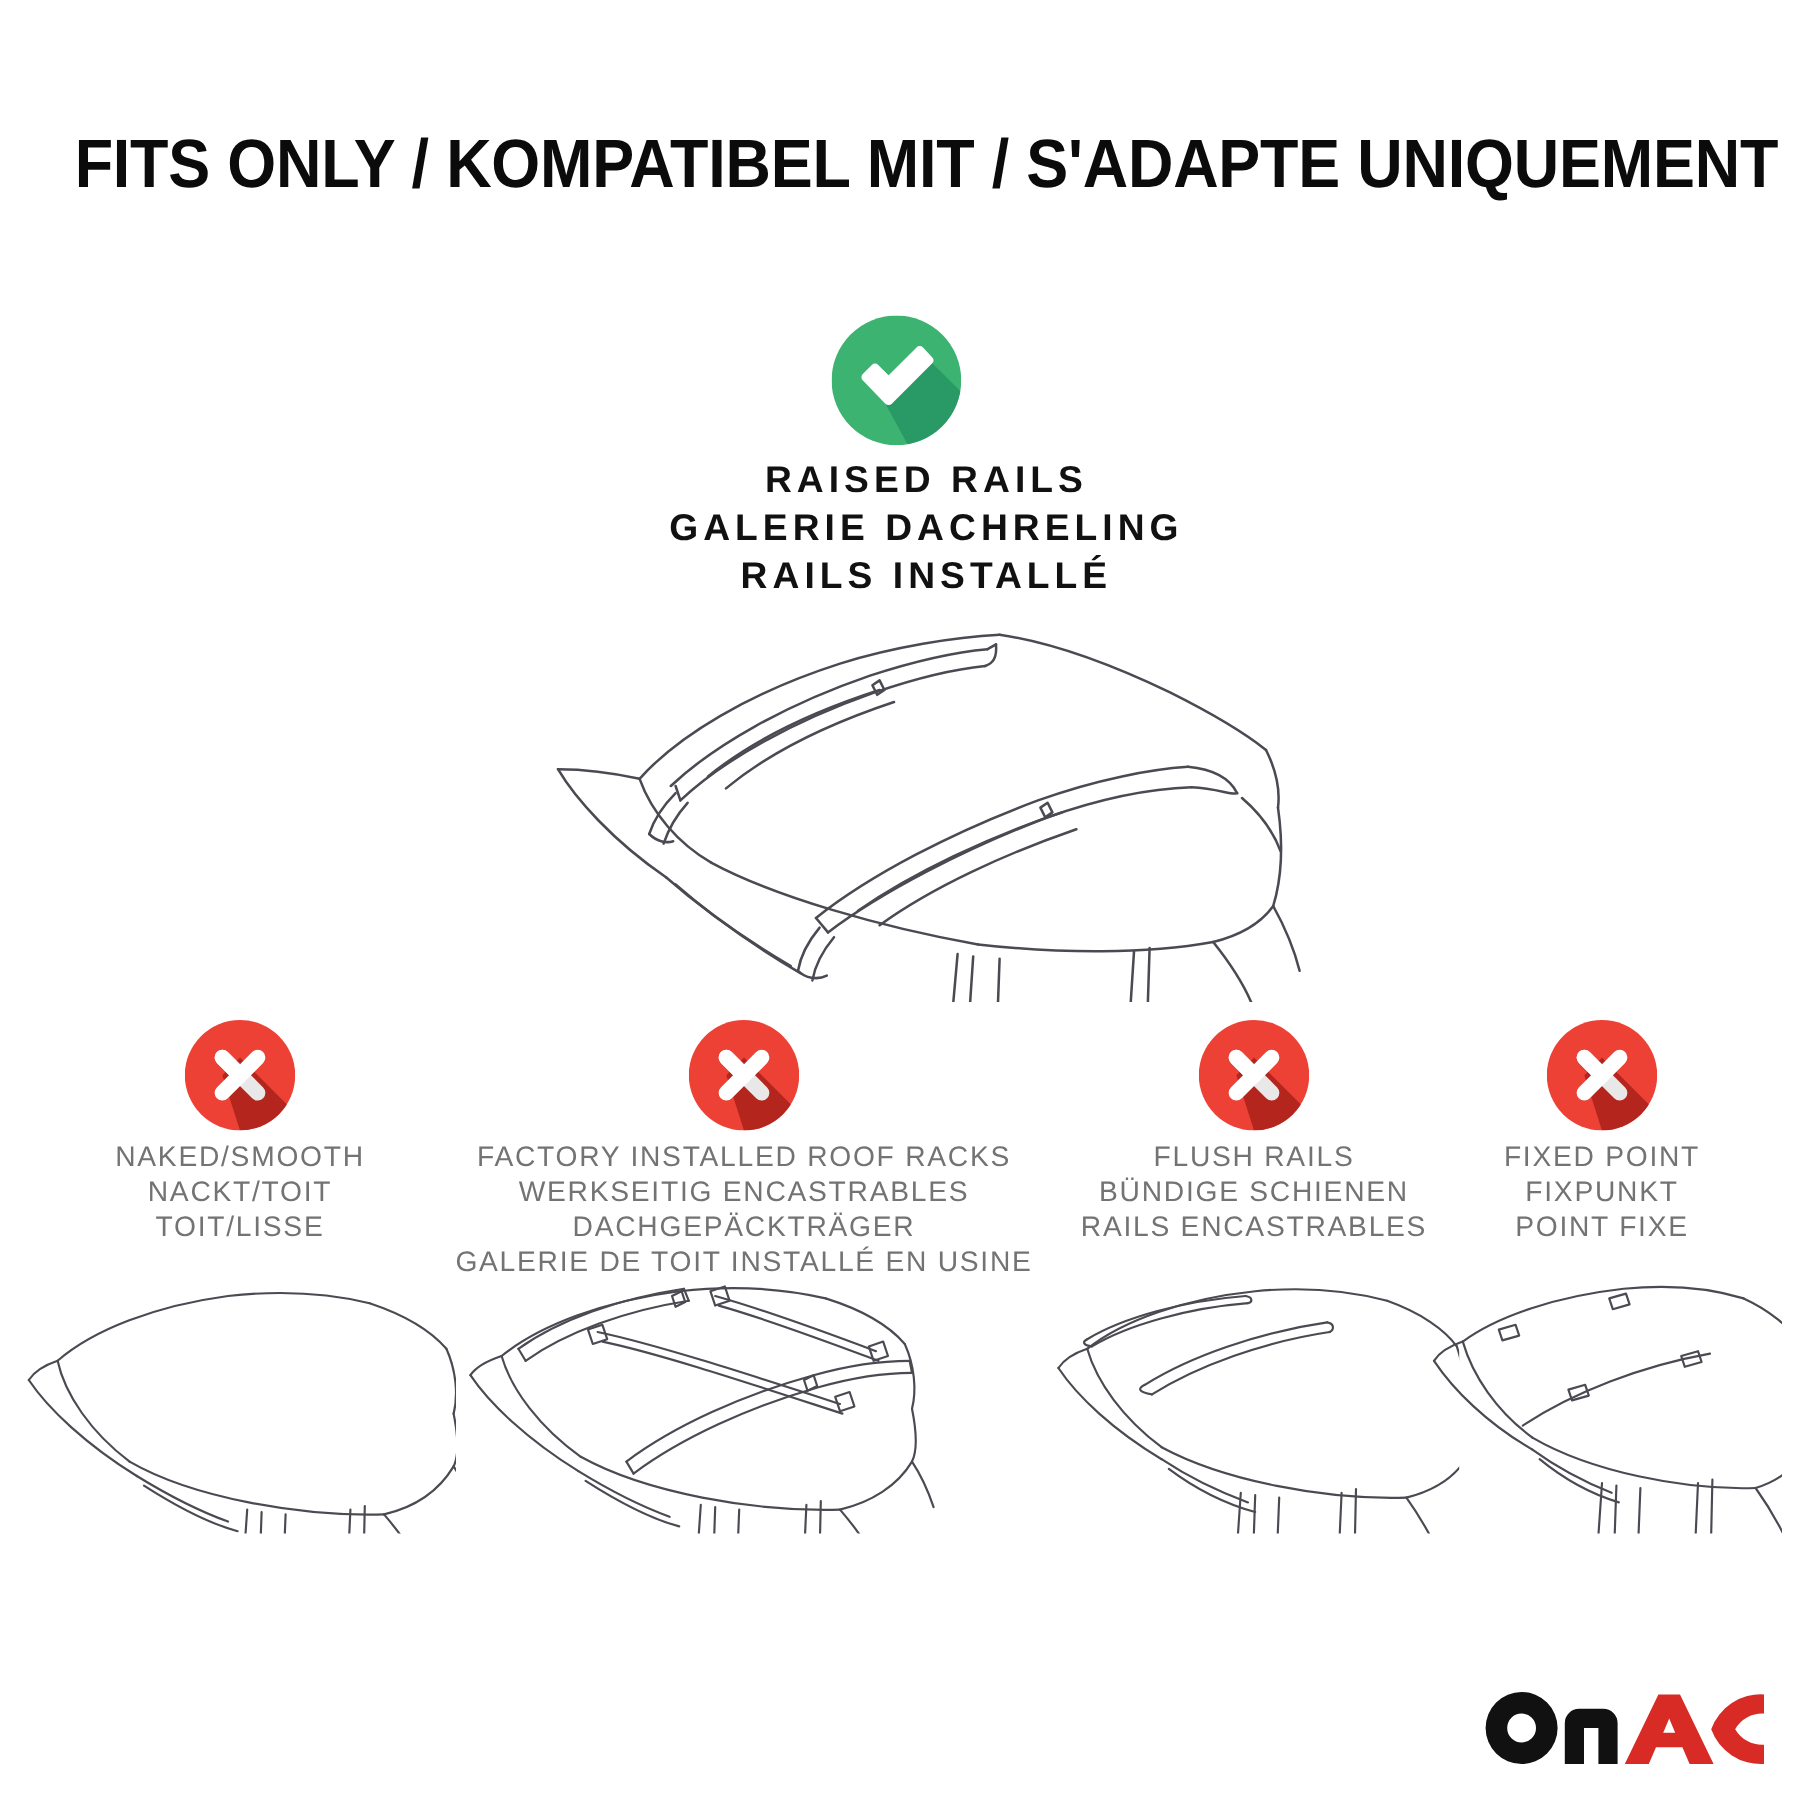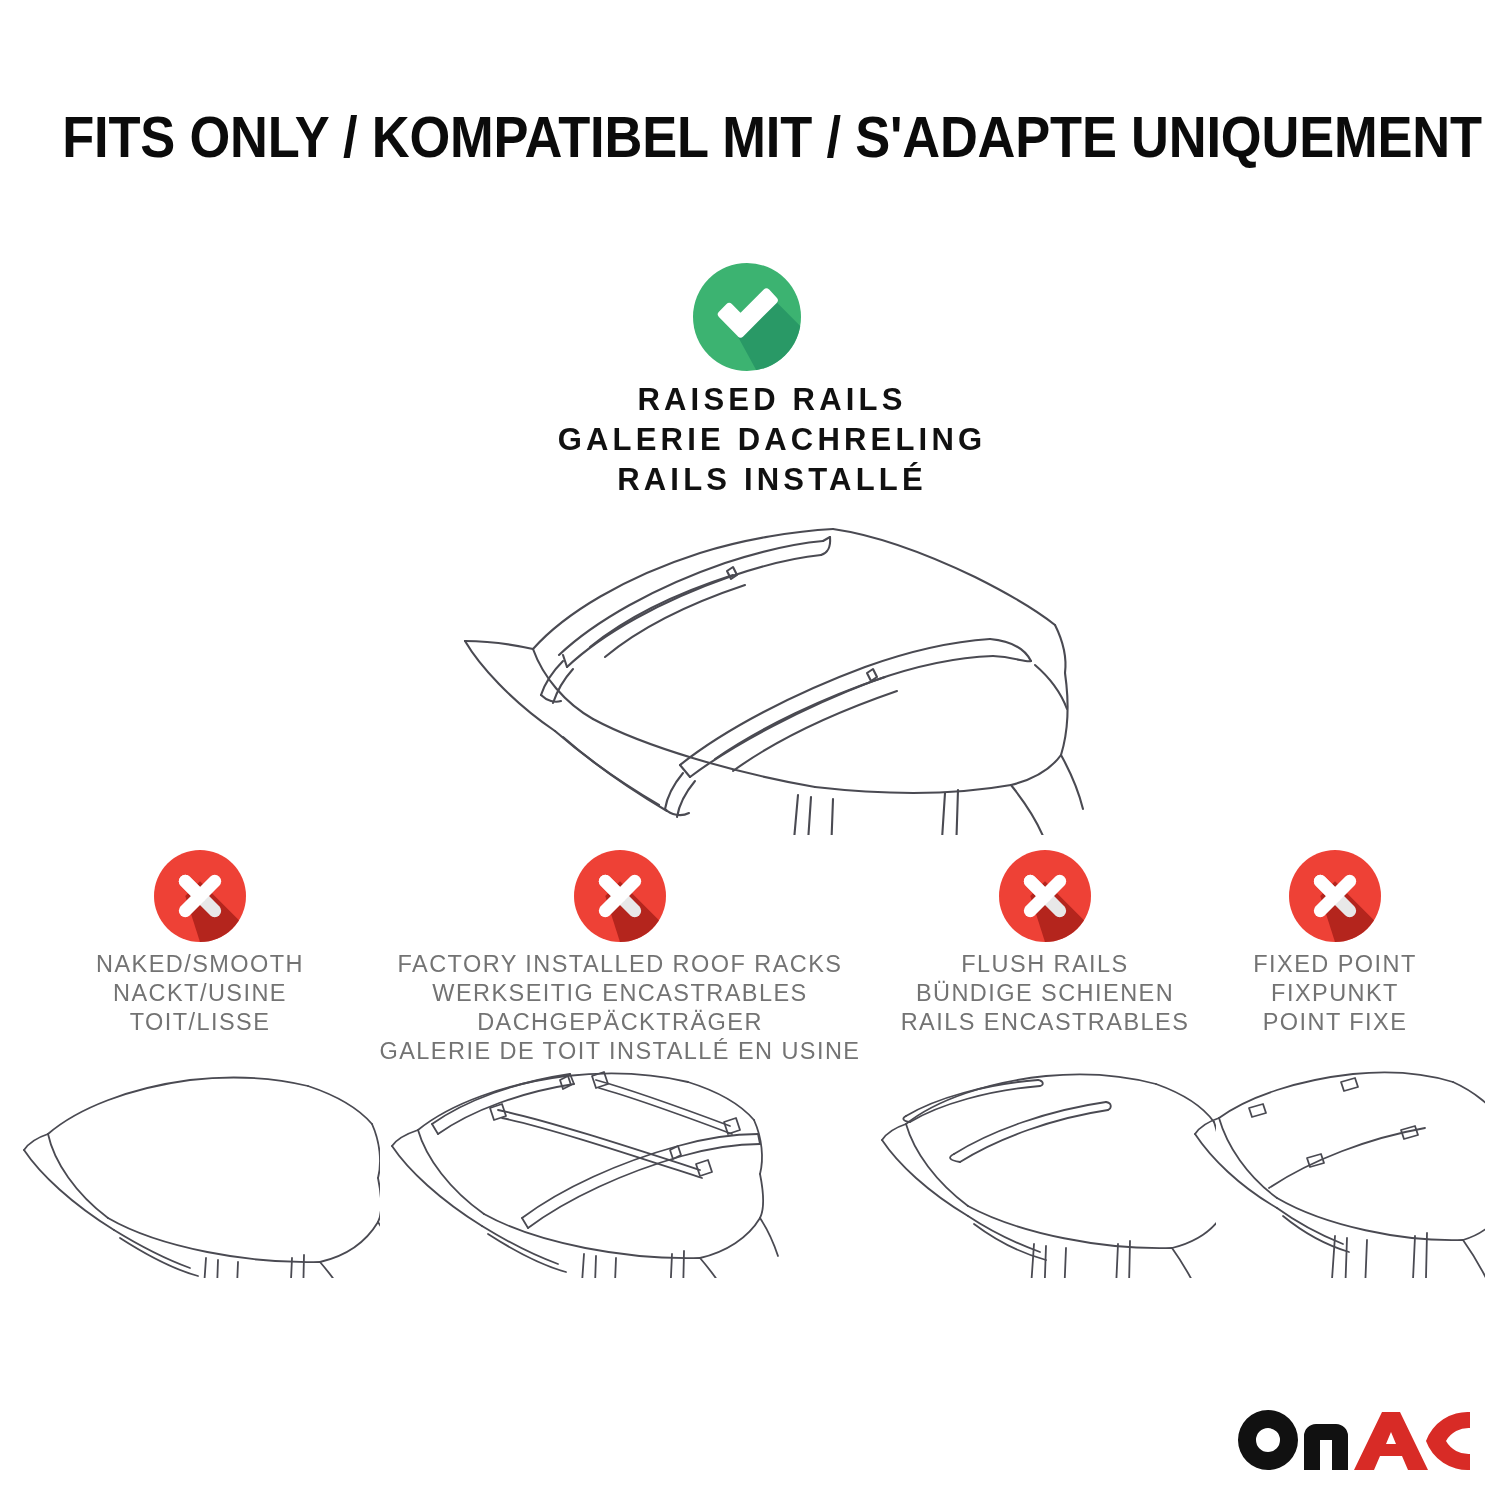--- a/index.html
+++ b/index.html
@@ -211,21 +211,21 @@
             <g stroke-linecap="round" stroke-linejoin="round" stroke-width="14" fill="none">
               <path d="M34 34 L66 66" stroke="#e8e8e8"></path>
               <path d="M66 34 L34 66" stroke="#ffffff"></path>
               <path d="M34 34 L50 50" stroke="#ffffff"></path>
             </g>
           </svg>
         </div>
       </div>
       <div class="labels">
         <span class="ln">NAKED/SMOOTH</span>
-        <span class="ln">NACKT/USINE</span>
+        <span class="ln">NACKT/TOIT</span>
         <span class="ln">TOIT/LISSE</span>
       </div>
       <div class="art" style="top:218px;">
         <svg viewBox="0 0 360 220" width="360" height="220">
           <g fill="none" stroke="#4a4a52" stroke-width="1.8" stroke-linecap="round" stroke-linejoin="round">
             <path d="M28 76 C58 50 110 30 170 22 C215 17 255 20 288 28"></path>
             <path d="M288 28 C318 38 340 52 352 66"></path>
             <path d="M28 76 C16 80 8 86 4 92"></path>
             <path d="M4 92 C20 116 52 146 94 172"></path>
             <path d="M94 172 C120 188 148 202 170 210"></path>

